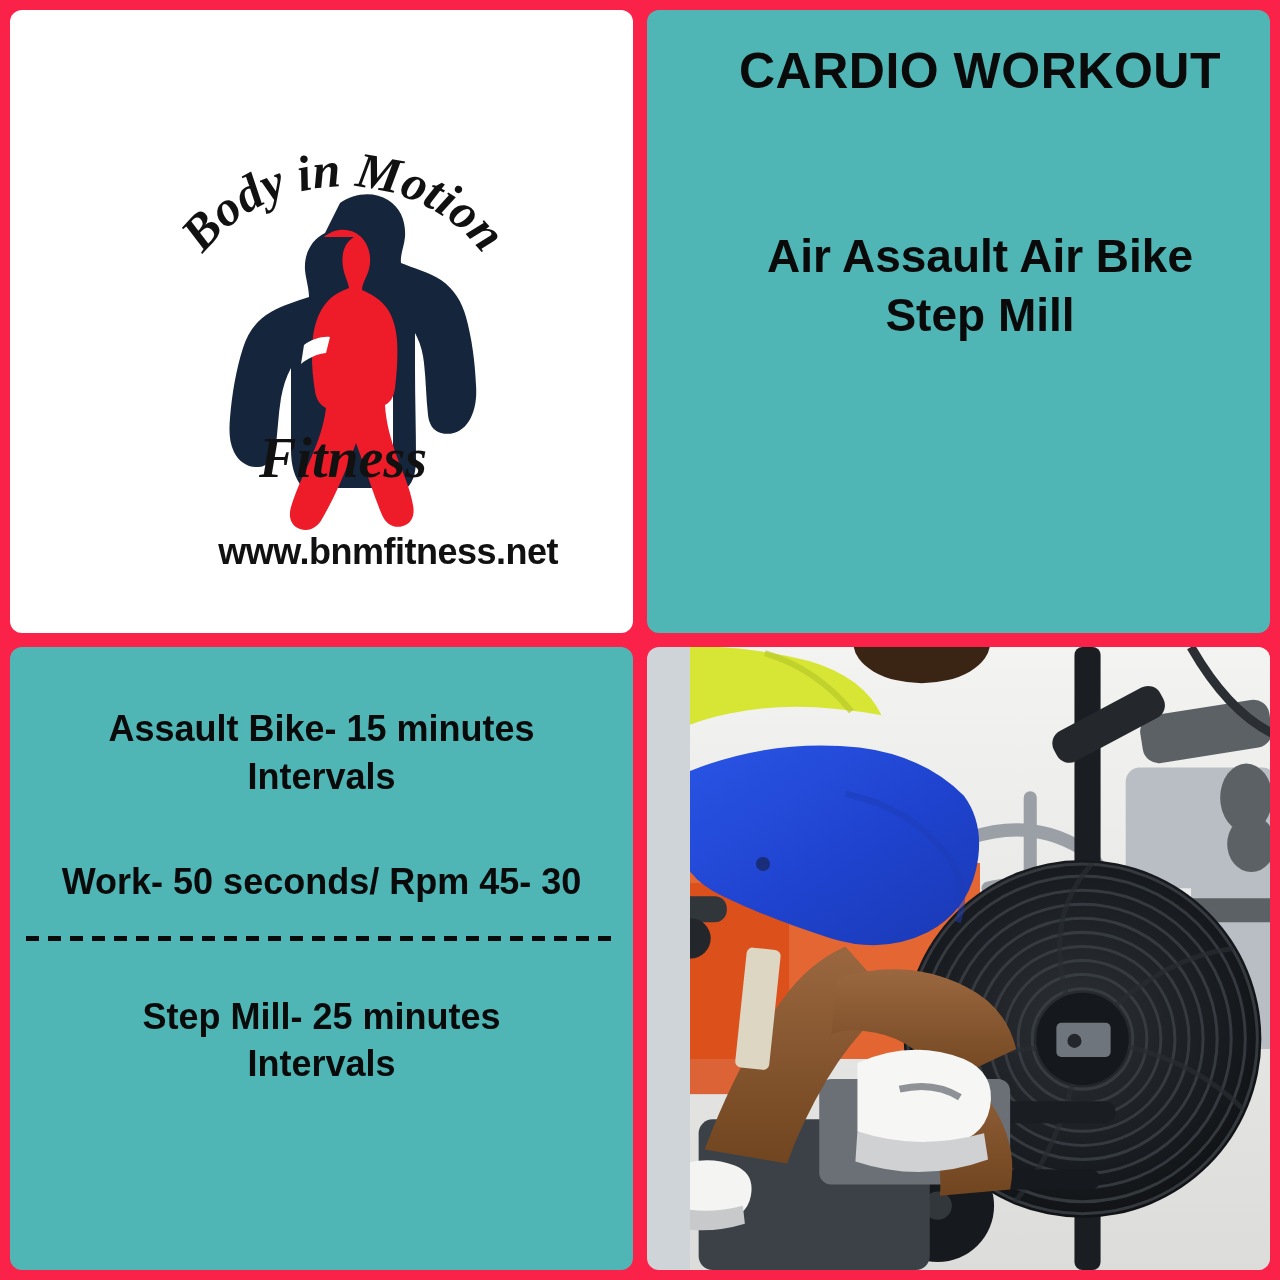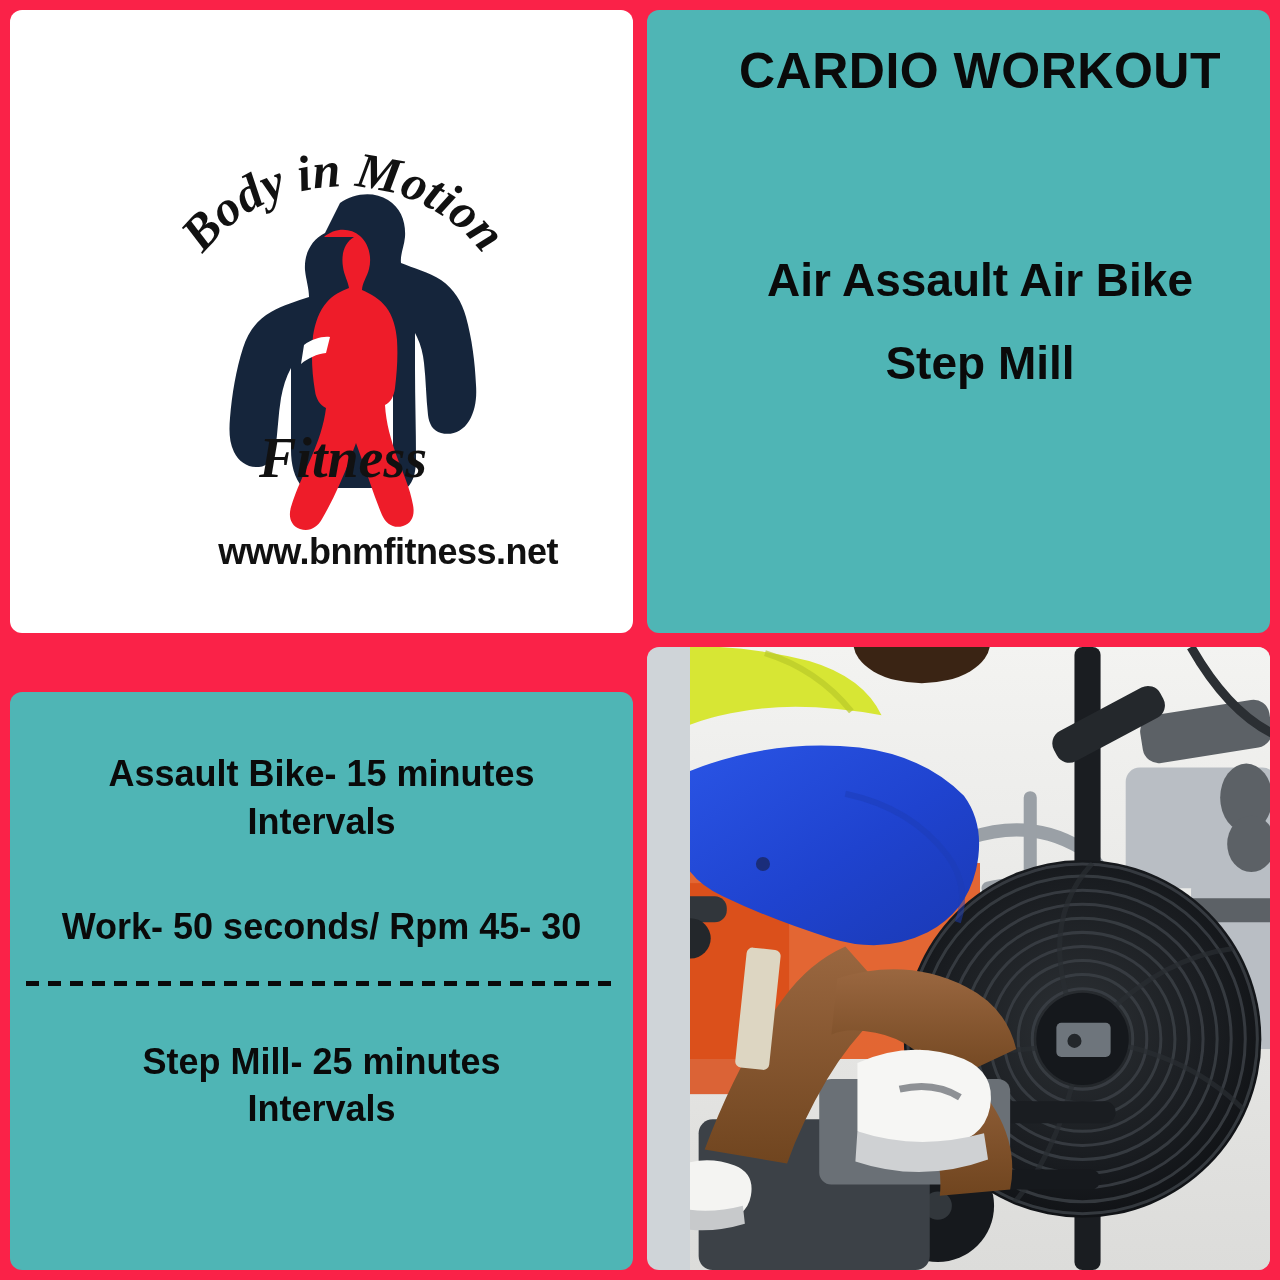--- a/index.html
+++ b/index.html
@@ -62,31 +62,30 @@
     white-space: nowrap;
   }
   .title-list {
     margin-top: 128px;
     text-align: center;
     font-size: 46px;
     font-weight: bold;
     color: #0a0a0a;
     line-height: 1.28;
   }
-  .title-list div { white-space: nowrap; margin-top: 24px; }
+  .title-list div { white-space: nowrap; }
 
   
   .panel-workout {
     background: #4fb5b5;
     display: flex;
     flex-direction: column;
     align-items: center;
     box-sizing: border-box;
     padding: 58px 16px 20px 16px;
-    margin-top: 45px;
   }
   .wk-block {
     text-align: center;
     font-size: 36px;
     font-weight: bold;
     color: #0a0a0a;
     line-height: 1.32;
   }
   .wk-block div { white-space: nowrap; }
   .wk-gap-1 { height: 58px; }

